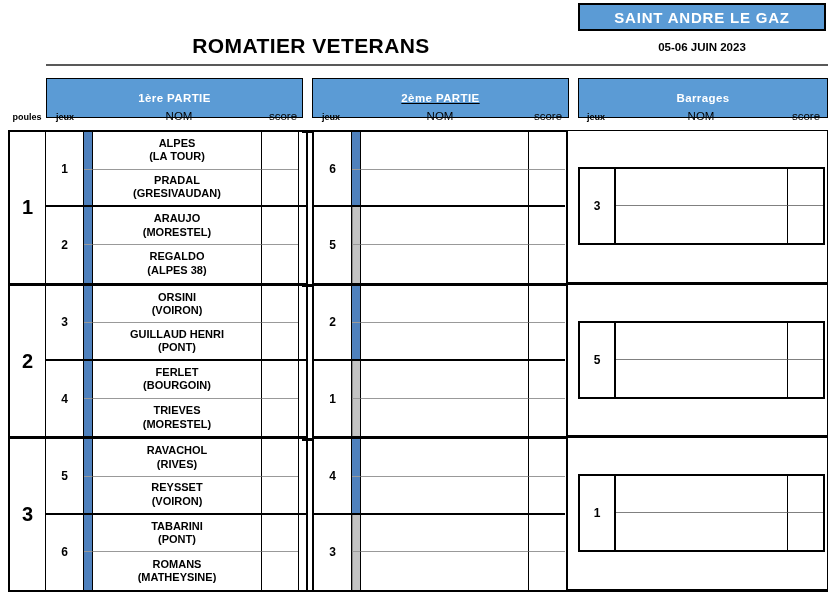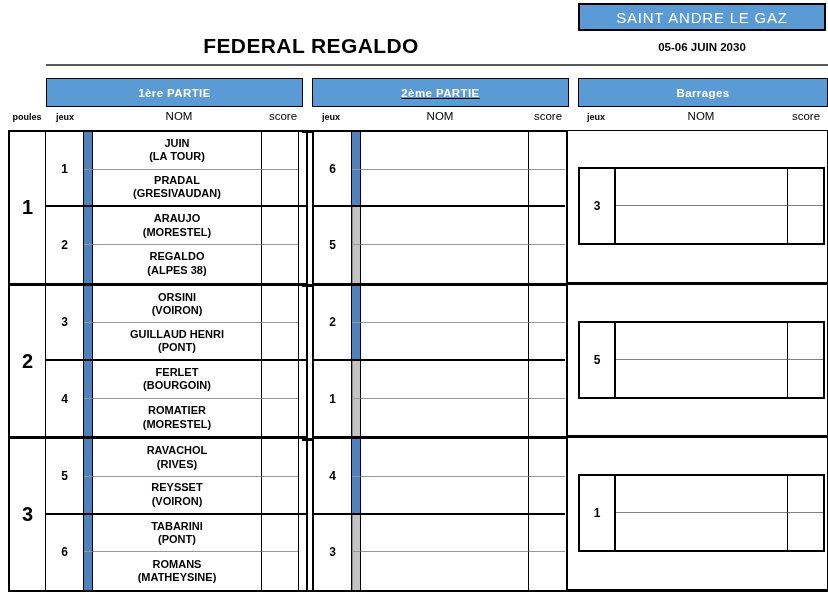--- a/index.html
+++ b/index.html
@@ -6,28 +6,28 @@
   html,body { background:#e8e8e8; }
   .page {
     position:relative; width:828px; height:609px; background:#ffffff;
     font-family:"Liberation Sans", sans-serif; color:#000; overflow:hidden;
   }
   
   .committee { position:absolute; top:9px; left:46px; width:530px; text-align:center;
     font-size:11.5px; font-weight:bold; letter-spacing:.2px; }
   .venue-box { position:absolute; top:3px; left:578px; width:248px; height:28px;
     background:#5b9bd5; border:2px solid #000; display:flex; align-items:center; justify-content:center; }
-  .venue-box span { color:#fff; font-weight:normal; font-size:15px; letter-spacing:.8px; }
+  .venue-box span { color:#fff; font-weight:bold; font-size:15px; letter-spacing:.8px; }
   .title { position:absolute; top:34px; left:46px; width:530px; text-align:center;
     font-size:21px; font-weight:bold; letter-spacing:.4px; }
   .date { position:absolute; top:41px; left:578px; width:248px; text-align:center;
     font-size:11.5px; font-weight:bold; }
   .rule { position:absolute; top:64px; left:46px; width:782px; height:2px; background:#595959; }
   
-  .bar { position:absolute; top:78px; height:29px; background:#5b9bd5; border:1.5px solid #000;
+  .bar { position:absolute; top:78px; height:40px; background:#5b9bd5; border:1.5px solid #000;
     display:flex; align-items:center; justify-content:center; }
   .bar span { color:#fff; font-weight:bold; font-size:11.5px; letter-spacing:.4px; }
   .bar1 { left:46px;  width:257px; }
   .bar2 { left:312px; width:257px;text-decoration:underline; }
   .bar3 { left:578px; width:250px; }
   
   .collbl { position:absolute; top:112px; transform:translateX(-50%); white-space:nowrap; }
   .lbl-sm { font-size:9px; font-weight:bold; }
   .lbl-lg { font-size:11.5px; font-weight:normal; top:110px; }
   
@@ -72,22 +72,22 @@
   .bridge { position:absolute; left:302px; width:10px; background:#000; }
 </style>
 </head>
 <body>
 
 <div class="page">
 
   <div class="venue-box">
     <span>SAINT ANDRE LE GAZ</span>
   </div>
-  <div class="title">FEDERAL REGALDO</div>
-  <div class="date">05-06 JUIN 2030</div>
+  <div class="title">ROMATIER VETERANS</div>
+  <div class="date">05-06 JUIN 2023</div>
   <div class="rule"></div>
 
   <div class="bar bar1">
     <span>1ère PARTIE</span>
     </div>
   <div class="bar bar2">
     <span>2ème PARTIE</span>
     </div>
   <div class="bar bar3">
     <span>Barrages</span>
@@ -105,21 +105,21 @@
   <div class="collbl lbl-lg" style="left:806px">score</div>
 
   <div class="tbl tbl1">
 
     <div class="block sep">
       <div class="cell poule-cell">1</div>
       <div class="cell jeu-cell t1c2 rA12 jb">1</div>
       <div class="strip strip-blue t1c3 row1 pb"></div>
       <div class="strip strip-blue t1c3 row2 jb"></div>
       <div class="cell name-cell t1c4 row1 pb">
-        <span>JUIN</span>
+        <span>ALPES</span>
         <span>(LA TOUR)</span>
         </div>
       <div class="cell score-cell t1c5 row1 pb"></div>
       <div class="cell name-cell t1c4 row2 jb">
         <span>PRADAL</span>
         <span>(GRESIVAUDAN)</span>
         </div>
       <div class="cell score-cell t1c5 row2 jb"></div>
       <div class="sliver t1c6 rA12 jb"></div>
       <div class="cell jeu-cell t1c2 rB34">2</div>
@@ -156,21 +156,21 @@
       <div class="sliver t1c6 rA12 jb"></div>
       <div class="cell jeu-cell t1c2 rB34">4</div>
       <div class="strip strip-blue t1c3 row3 pb"></div>
       <div class="strip strip-blue t1c3 row4"></div>
       <div class="cell name-cell t1c4 row3 pb">
         <span>FERLET</span>
         <span>(BOURGOIN)</span>
         </div>
       <div class="cell score-cell t1c5 row3 pb"></div>
       <div class="cell name-cell t1c4 row4">
-        <span>ROMATIER</span>
+        <span>TRIEVES</span>
         <span>(MORESTEL)</span>
         </div>
       <div class="cell score-cell t1c5 row4"></div>
       <div class="sliver t1c6 rB34"></div>
     </div>
 
     <div class="block">
       <div class="cell poule-cell">3</div>
       <div class="cell jeu-cell t1c2 rA12 jb">5</div>
       <div class="strip strip-blue t1c3 row1 pb"></div>

